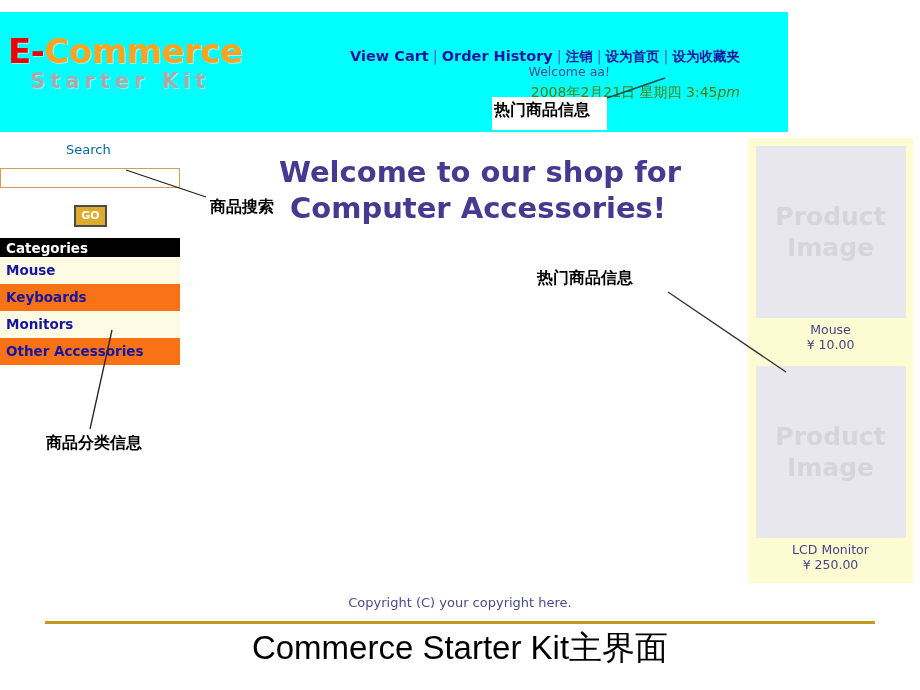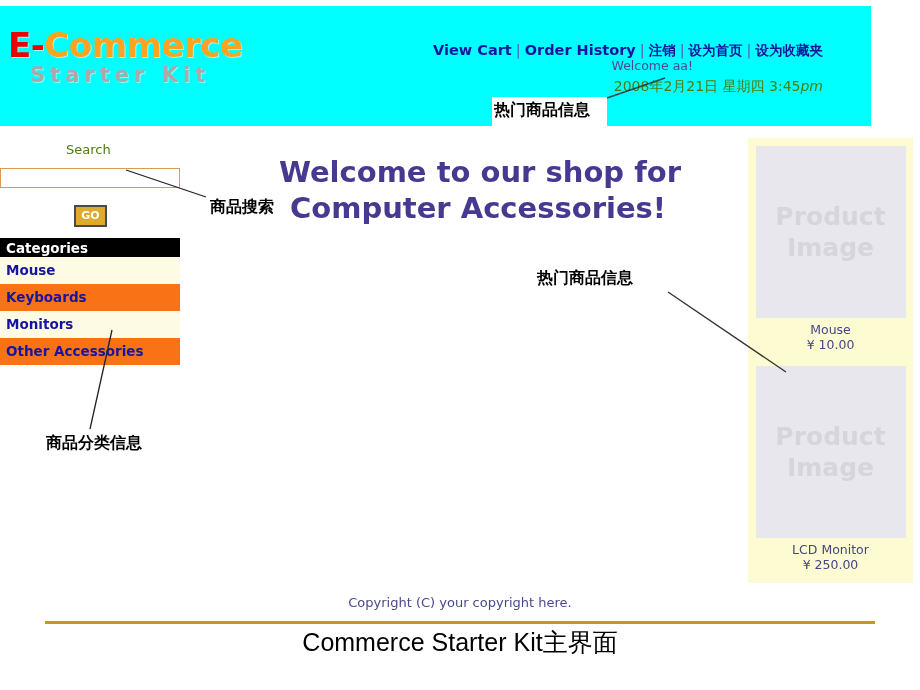--- a/index.html
+++ b/index.html
@@ -20,22 +20,22 @@
     position: absolute;
     left: 0; top: 0;
     width: 920px;
     height: 690px;
     background: #ffffff;
   }
 
   
   #header-band {
     position: absolute;
-    left: 0; top: 6px;
-    width: 871px;
+    left: 0; top: 12px;
+    width: 788px;
     height: 120px;
     background: #00ffff;
   }
 
   
   #logo {
     position: absolute;
     left: 8px;
     top: 22px;
     line-height: 1;
@@ -107,21 +107,21 @@
   #datetime .ampm {
     font-style: italic;
   }
 
   
   #search-label {
     position: absolute;
     left: 66px;
     top: 142px;
     font-size: 13px;
-    color: #4d7c0f;
+    color: #0369a1;
     font-family: "DejaVu Sans", sans-serif;
   }
   #search-input {
     position: absolute;
     left: 0px;
     top: 168px;
     width: 180px;
     height: 20px;
     border: 1px solid #d89b52;
     background: #ffffff;
@@ -263,21 +263,21 @@
   }
 
   
   #caption {
     position: absolute;
     left: 0;
     top: 626px;
     width: 920px;
     text-align: center;
     font-family: "Liberation Sans", sans-serif;
-    font-size: 25px;
+    font-size: 33px;
     color: #000000;
   }
 
   
   .annot {
     position: absolute;
     font-family: "DejaVu Sans", sans-serif;
     font-weight: bold;
     color: #000000;
     white-space: nowrap;

